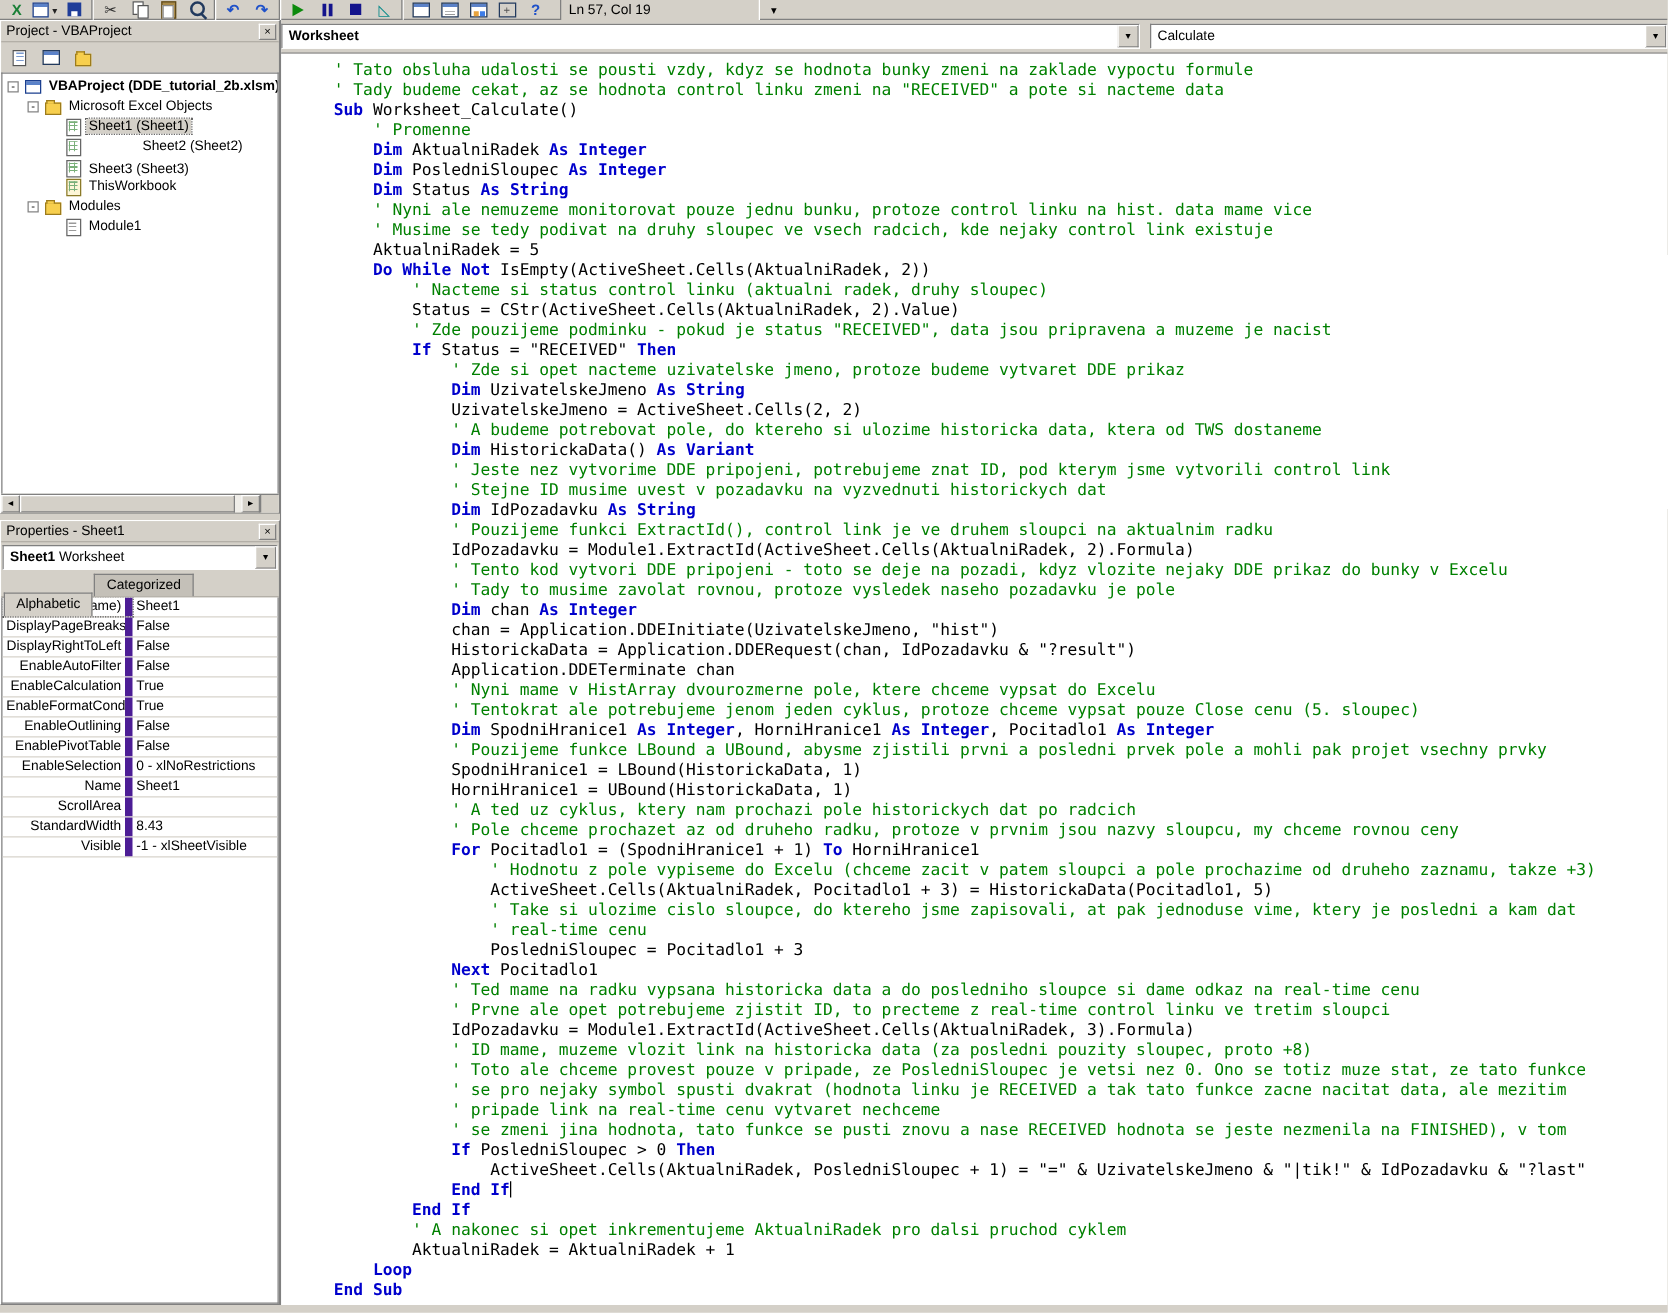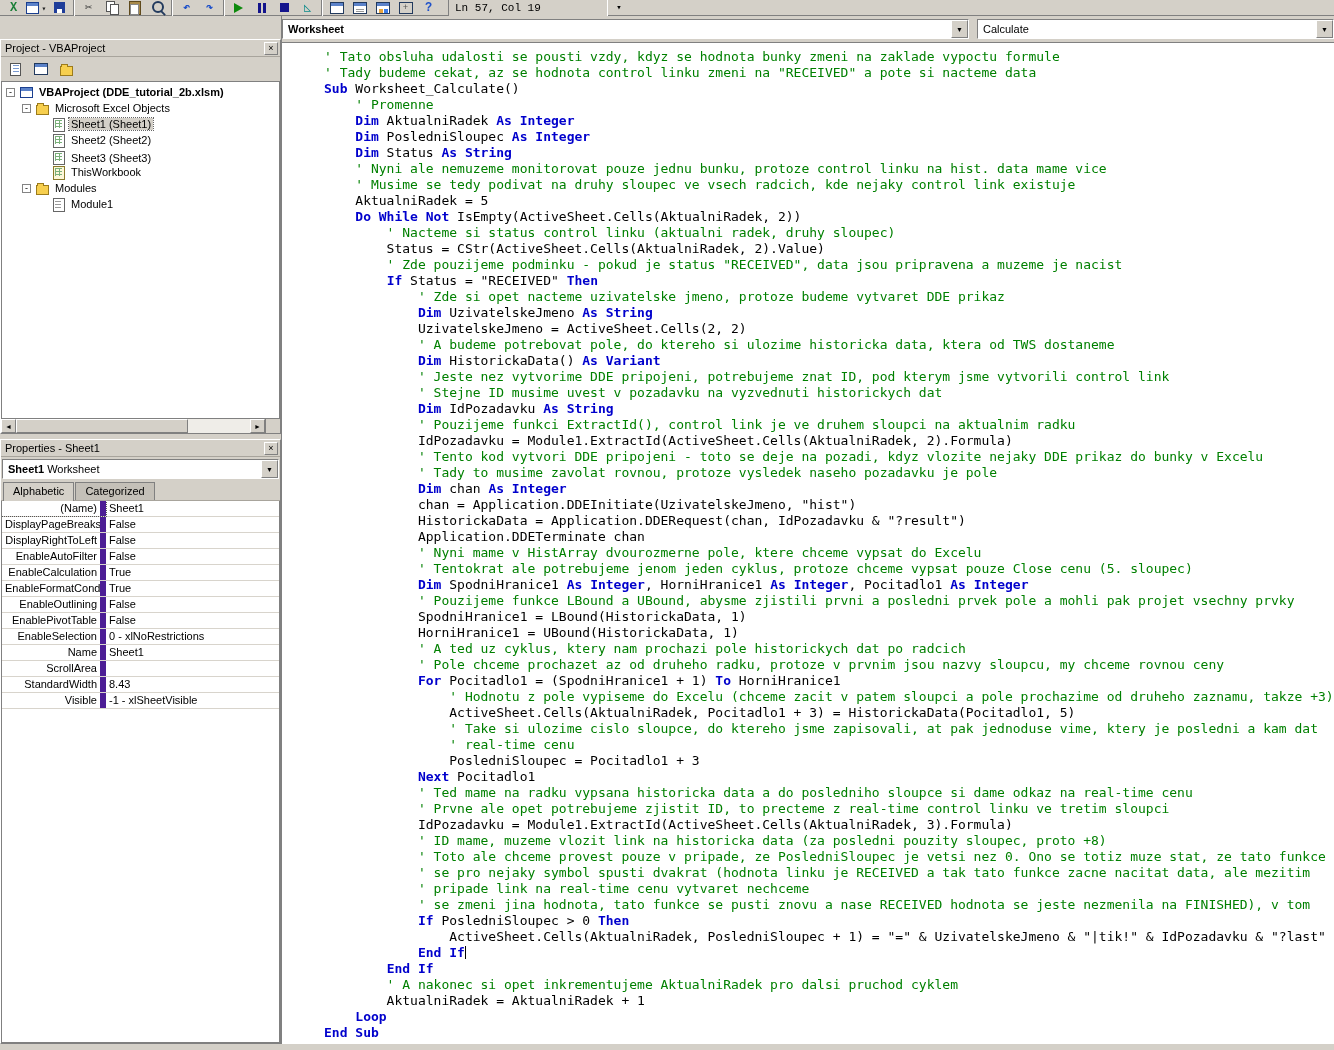--- a/index.html
+++ b/index.html
@@ -2,21 +2,21 @@
 <html style="--cm: #008000; --kw: #0000CC;"><head>
 <meta charset="utf-8">
 <style>
   :root{ --face:#d4d0c8; --dark:#808080; --cm:#008000; --kw:#0000CC; }
   *{box-sizing:border-box; margin:0; padding:0;}
   html,body{width:1334px;height:1050px;overflow:hidden;background:var(--face);
     font-family:"Liberation Sans",sans-serif;font-size:11px;color:#000;}
 
   
   .toolbar{height:16px;display:flex;align-items:center;padding:1px 2px;
-    background:var(--face);border-bottom:1px solid var(--dark);font-family:Liberation Mono, monospace;}
+    background:var(--face);border-bottom:1px solid var(--dark);}
   .tbtn{width:23px;height:20px;display:flex;align-items:center;justify-content:center;position:relative;}
   .tsep{width:2px;height:16px;border-left:1px solid var(--dark);border-right:1px solid #fff;margin:0 2px;}
   .dd{width:9px;text-align:center;}
   .dd::before{content:"▾";font-size:8px;color:#222;}
   .lnbox{height:18px;min-width:160px;margin-left:8px;padding:0 6px;display:flex;align-items:center;
     background:var(--face);border:1px solid;border-color:var(--dark) #fff #fff var(--dark);}
   .tchev{width:14px;height:18px;margin-left:4px;display:flex;align-items:center;justify-content:center;}
   .tchev::before{content:"▾";font-size:9px;}
 
   .ic{position:relative;width:16px;height:16px;display:inline-flex;align-items:center;justify-content:center;font-size:12px;}
@@ -46,21 +46,21 @@
   .ic-toolbox::after{content:"+";position:absolute;font-size:9px;color:#555;}
   .ic-help::before{content:"?";color:#1f51c9;font-weight:bold;}
   .ic-view-code::before{content:"";width:9px;height:11px;background:#fff;border:1px solid #555;}
   .ic-view-code::after{content:"";position:absolute;left:5px;top:4px;width:6px;height:7px;
     background:repeating-linear-gradient(#7a9ad0 0 1px,transparent 1px 3px);}
   .ic-toggle-folders::before{content:"";position:absolute;left:2px;top:5px;width:11px;height:8px;background:#f7cf4e;border:1px solid #9c7b1c;}
   .ic-toggle-folders::after{content:"";position:absolute;left:3px;top:3px;width:5px;height:2px;background:#f7cf4e;border:1px solid #9c7b1c;border-bottom:0;}
 
   
   .main{display:flex;height:1028px;}
-  .left{width:281px;display:flex;flex-direction:column;background:var(--face);margin-top:23px;}
+  .left{width:224px;display:flex;flex-direction:column;background:var(--face);}
   .splitter{height:5px;background:var(--face);}
   .panel{display:flex;flex-direction:column;border:1px solid;border-color:#fff var(--dark) var(--dark) #fff;}
   .panel.project{height:395px;}
   .panel.props{flex:1;}
   .phead{height:17px;display:flex;align-items:center;justify-content:space-between;
     padding:0 2px 0 4px;background:var(--face);border-bottom:1px solid #a8a49c;}
   .xbtn{width:14px;height:13px;display:flex;align-items:center;justify-content:center;
     background:var(--face);border:1px solid;border-color:#fff var(--dark) var(--dark) #fff;font-size:9px;line-height:9px;}
   .xbtn::before{content:"×";}
   .ptools{height:24px;display:flex;align-items:center;gap:2px;padding:0 3px;background:var(--face);}
@@ -96,21 +96,21 @@
   .objsel{padding:2px 1px;background:var(--face);}
   .combo{height:20px;background:#fff;border:1px solid;border-color:var(--dark) #fff #fff var(--dark);
     display:flex;align-items:center;overflow:hidden;}
   .cbtext{flex:1;padding:0 5px;white-space:nowrap;}
   .cbbtn{width:17px;height:18px;flex:0 0 17px;display:flex;align-items:center;justify-content:center;
     background:var(--face);border:1px solid;border-color:#fff var(--dark) var(--dark) #fff;}
   .cbbtn::before{content:"▼";font-size:7px;}
 
   .tabsrow{display:flex;align-items:flex-end;height:20px;background:var(--face);padding-left:2px;border-bottom:1px solid #a8a49c;}
   .tab{padding:2px 9px 3px;border:1px solid var(--dark);border-bottom:none;background:#c4c0b8;margin-right:1px;}
-  .tab.active{background:var(--face);position:relative;top:1px;padding-bottom:4px;}
+  .tab.active{background:var(--face);position:relative;top:16px;padding-bottom:4px;}
 
   .pgrid{flex:1;background:#fff;border:1px solid var(--dark);border-top:none;overflow:hidden;}
   .prow{height:16px;display:flex;border-bottom:1px solid #d8d4cc;}
   .pname{width:104px;flex:0 0 104px;padding:1px 3px;border-right:6px solid #4c1d95;white-space:nowrap;overflow:hidden;text-align:right;}
   .pname.focus{outline:1px dotted #555;}
   .pval{flex:1;padding:1px 3px;white-space:nowrap;overflow:hidden;}
 
   
   .codewin{flex:1;display:flex;flex-direction:column;border-left:1px solid var(--dark);background:#fff;}
   .combos{display:flex;gap:8px;padding:3px 0;background:var(--face);border-bottom:1px solid var(--dark);}
@@ -221,21 +221,21 @@
             </div>
             <div class="trow" style="padding-left: 20px;">
               <span class="exp">-</span>
               <span class="ti ti-folder"></span>
               <span class="tlabel">Microsoft Excel Objects</span>
             </div>
             <div class="trow" style="padding-left: 49px;">
               <span class="ti ti-sheet"></span>
               <span class="tlabel sel">Sheet1 (Sheet1)</span>
             </div>
-            <div class="trow" style="padding-left: 49px;">
+            <div class="trow" style="padding-left: 49px; gap: 43px;">
               <span class="ti ti-sheet"></span>
               <span class="tlabel">Sheet2 (Sheet2)</span>
             </div>
             <div class="trow" style="padding-left: 49px; align-items: flex-end;">
               <span class="ti ti-sheet"></span>
               <span class="tlabel">Sheet3 (Sheet3)</span>
             </div>
             <div class="trow" style="padding-left: 49px;">
               <span class="ti ti-workbook"></span>
               <span class="tlabel">ThisWorkbook</span>

